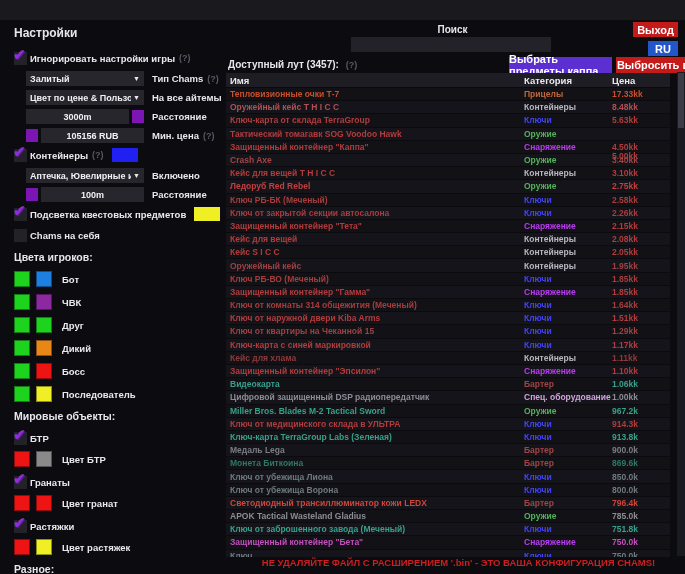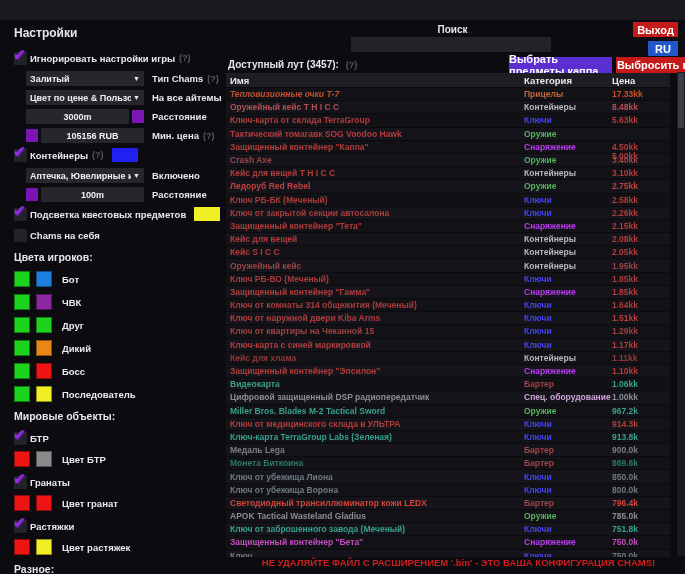--- a/index.html
+++ b/index.html
@@ -237,21 +237,21 @@
     </div>
 
     <div class="table">
       <div class="t-header">
         <div class="col-name">Имя</div>
         <div class="col-cat">Категория</div>
         <div class="col-price">Цена</div>
       </div>
       <div id="table-body">
           <div class="t-row">
-            <div class="col-name" style="color: rgb(200, 80, 45); font-style: italic;">Тепловизионные очки Т-7</div>
+            <div class="col-name" style="color: rgb(200, 80, 45);">Тепловизионные очки Т-7</div>
             <div class="col-cat" style="color: rgb(194, 104, 60);">Прицелы</div>
             <div class="col-price" style="color: rgb(200, 80, 45);">17.33kk</div>
           </div>
           <div class="t-row">
             <div class="col-name" style="color: rgb(178, 80, 85);">Оружейный кейс Т Н I С С</div>
             <div class="col-cat" style="color: rgb(182, 182, 190);">Контейнеры</div>
             <div class="col-price" style="color: rgb(178, 80, 85);">8.48kk</div>
           </div>
           <div class="t-row">
             <div class="col-name" style="color: rgb(178, 60, 60);">Ключ-карта от склада TerraGroup</div>

